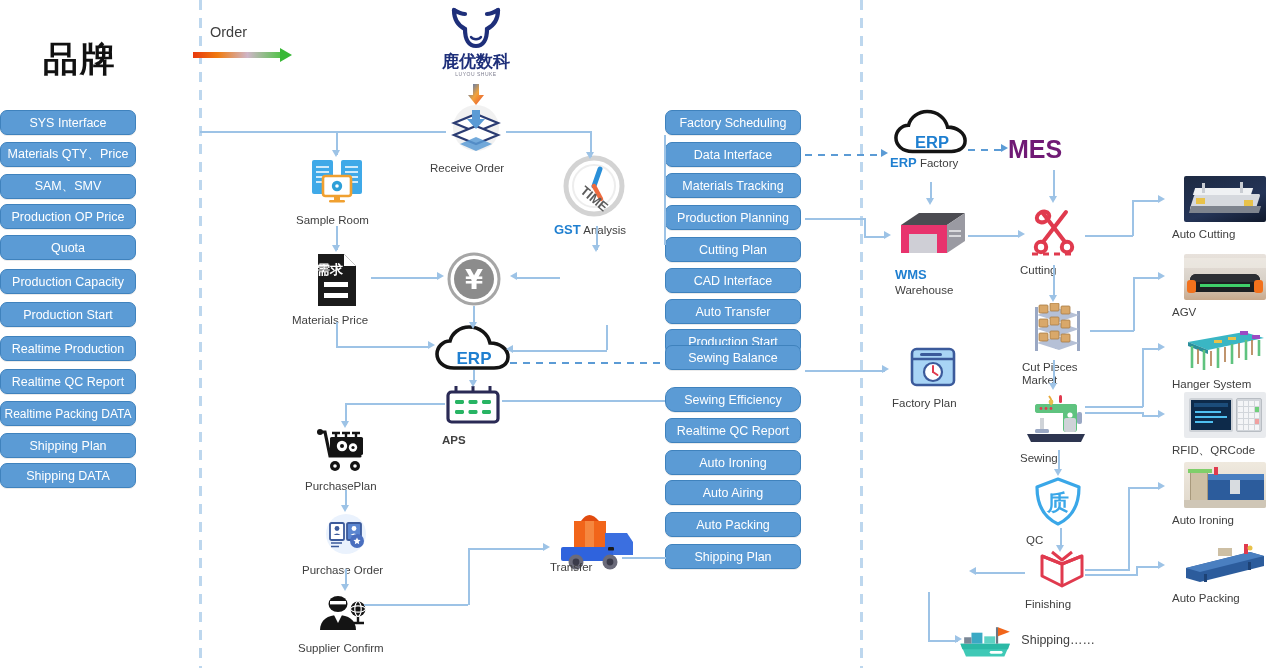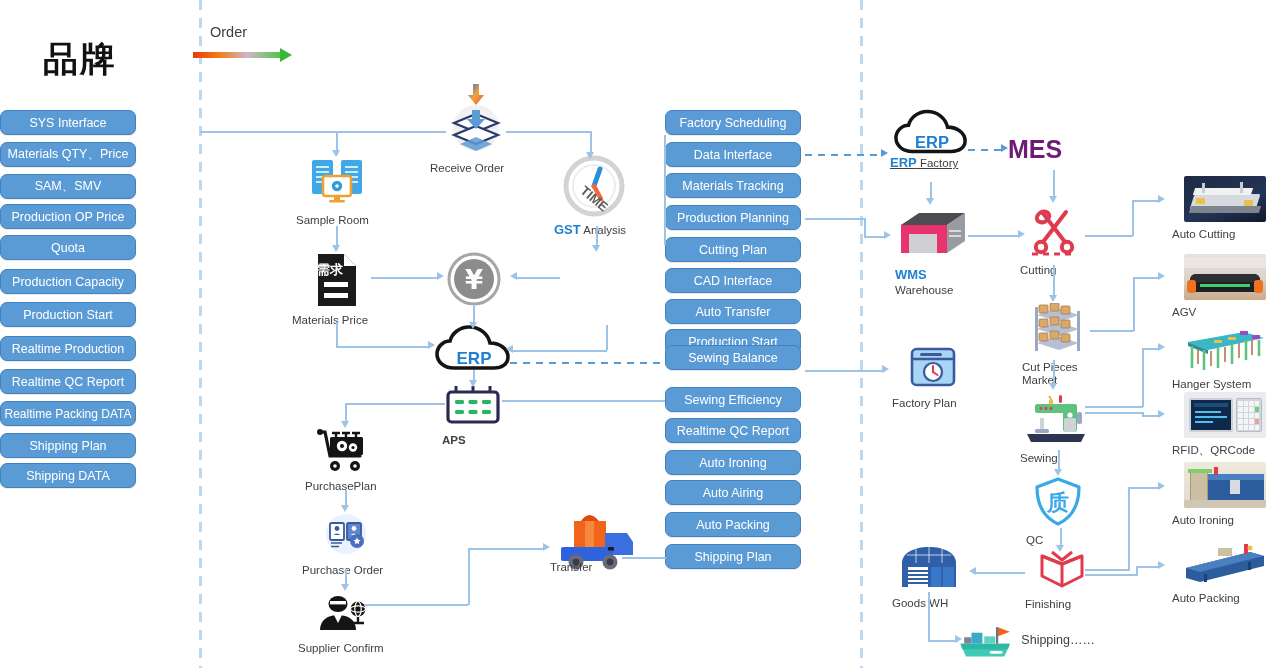--- a/index.html
+++ b/index.html
@@ -135,27 +135,41 @@
 
   <div class="pill mid" style="top:110px;">Factory Scheduling</div>
   <div class="pill mid" style="top:142px;">Data  Interface</div>
   <div class="pill mid" style="top:173px;">Materials Tracking</div>
   <div class="pill mid" style="top:205px;">Production Planning</div>
   <div class="pill mid" style="top:237px;">Cutting Plan</div>
   <div class="pill mid" style="top:268px;">CAD Interface</div>
   <div class="pill mid" style="top:299px;">Auto Transfer</div>
   <div class="pill mid" style="top:329px;">Production Start</div>
   <div class="pill mid" style="top:345px;">Sewing Balance</div>
-  <div class="pill mid" style="top:387px;">Sewing Efficiency</div>
+  <div class="pill mid" style="top:387px;border-radius:10px;">Sewing Efficiency</div>
   <div class="pill mid" style="top:418px;">Realtime QC Report</div>
   <div class="pill mid" style="top:450px;">Auto Ironing</div>
   <div class="pill mid" style="top:480px;">Auto Airing</div>
   <div class="pill mid" style="top:512px;">Auto Packing</div>
   <div class="pill mid" style="top:544px;">Shipping Plan</div>
 
+  <div class="logo-wrap">
+    <svg width="60" height="48" viewBox="0 0 60 48" style="display:block;margin:0 auto;">
+      <g fill="none" stroke="#1e2f7a" stroke-width="4.2" stroke-linecap="round">
+        <path d="M8 6 C8 16 13 22 19 25"></path>
+        <path d="M8 6 C13 9 16 10 19 10"></path>
+        <path d="M52 6 C52 16 47 22 41 25"></path>
+        <path d="M52 6 C47 9 44 10 41 10"></path>
+        <path d="M19 25 C19 36 23 42 30 42 C37 42 41 36 41 25"></path>
+      </g>
+      <path d="M25 33 C27 36 33 36 35 33" fill="none" stroke="#1e2f7a" stroke-width="2.4" stroke-linecap="round"></path>
+    </svg>
+    <div class="logo-cn">鹿优数科</div>
+    <div class="logo-sub">LUYOU SHUKE</div>
+  </div>
 
   <svg class="abs" style="left:466px;top:84px;" width="20" height="22" viewBox="0 0 20 22">
     <defs>
       <linearGradient id="gDn" x1="0" y1="0" x2="1" y2="1">
         <stop offset="0" stop-color="#2b6fd6"></stop>
           <stop offset=".5" stop-color="#f2a33c"></stop>
           <stop offset="1" stop-color="#e84a2a"></stop>
       </linearGradient>
     </defs>
     <path d="M7 0 h6 v11 h5 L10 21 L2 11 h5 z" fill="url(#gDn)"></path>
@@ -321,21 +335,21 @@
     </svg>
     <div class="cap" style="margin-top:-10px;">Transfer</div>
   </div>
 
   <div class="node" style="left:890px;top:108px;width:82px;">
     <svg class="ico" width="76" height="48" viewBox="0 0 78 48">
       <path d="M20 44 C9 44 3 37 3 30 C3 23 9 17 16 17 C18 9 26 3 35 3 C46 3 54 10 56 19
                C66 19 74 25 74 33 C74 40 68 44 60 44 Z" fill="#ffffff" stroke="#141414" stroke-width="3.6"></path>
       <text x="40" y="40" font-family="Liberation Sans" font-size="17" font-weight="bold" fill="#1f7fd0" text-anchor="middle">ERP</text>
     </svg>
-    <div class="cap" style="margin-top:0;text-decoration:underline;">
+    <div class="cap" style="margin-top:0;">
       <span class="tlogo-sm">ERP</span>
       <span>Factory</span>
     </div>
   </div>
 
   <div class="node" style="left:1008px;top:135px;width:80px;">
     <div style="font-size:25px;font-weight:bold;color:#701a75;font-family:'Liberation Sans',sans-serif;">MES</div>
   </div>
 
   <div class="node" style="left:895px;top:207px;width:76px;">
@@ -446,36 +460,20 @@
       <g fill="none" stroke="#e03a4e" stroke-width="3" stroke-linejoin="round">
         <path d="M28 14 L48 6 L48 26 L28 36 L8 26 L8 6 Z"></path>
         <path d="M8 6 L28 14 L48 6"></path>
         <path d="M28 14 V36"></path>
         <path d="M18 2 L28 10 L38 2"></path>
       </g>
     </svg>
     <div class="cap">Finishing</div>
   </div>
 
-  <div class="node" style="left:892px;top:545px;width:74px;">
-    <svg class="ico" width="62" height="46" viewBox="0 0 62 46">
-      <path d="M4 18 C4 8 16 2 31 2 C46 2 58 8 58 18 Z" fill="#2e5fa8"></path>
-      <g stroke="#ffffff" stroke-width="1" fill="none" opacity=".7">
-        <path d="M31 2 V18M18 4 V18M44 4 V18M9 10 H53"></path>
-      </g>
-      <rect x="4" y="18" width="54" height="24" fill="#2e5fa8"></rect>
-      <rect x="10" y="22" width="20" height="20" fill="#ffffff"></rect>
-      <g stroke="#2e5fa8" stroke-width="1.8">
-          <path d="M10 26h20M10 30h20M10 34h20M10 38h20"></path>
-        </g>
-      <rect x="33" y="22" width="23" height="20" fill="#3b77c8"></rect>
-      <path d="M44 22 V42" stroke="#2e5fa8" stroke-width="1.6"></path>
-    </svg>
-    <div class="cap">Goods WH</div>
-  </div>
 
   <div class="node" style="left:955px;top:618px;width:140px;display:flex;align-items:center;gap:6px;">
     <svg width="66" height="44" viewBox="0 0 66 44">
       <path d="M6 26 H60 L54 40 H12 Z" fill="#3fc9b6"></path>
       <path d="M6 26 H60 L58 32 H8 Z" fill="#2bb9a6"></path>
       <rect x="38" y="34" width="14" height="3" rx="1.5" fill="#ffffff"></rect>
       <rect x="18" y="14" width="12" height="12" fill="#3aa9c4"></rect>
       <rect x="32" y="18" width="12" height="8" fill="#5fd2c4"></rect>
       <rect x="10" y="19" width="8" height="7" fill="#7a8796"></rect>
       <path d="M46 8 V26" stroke="#6b7684" stroke-width="2.4"></path>

